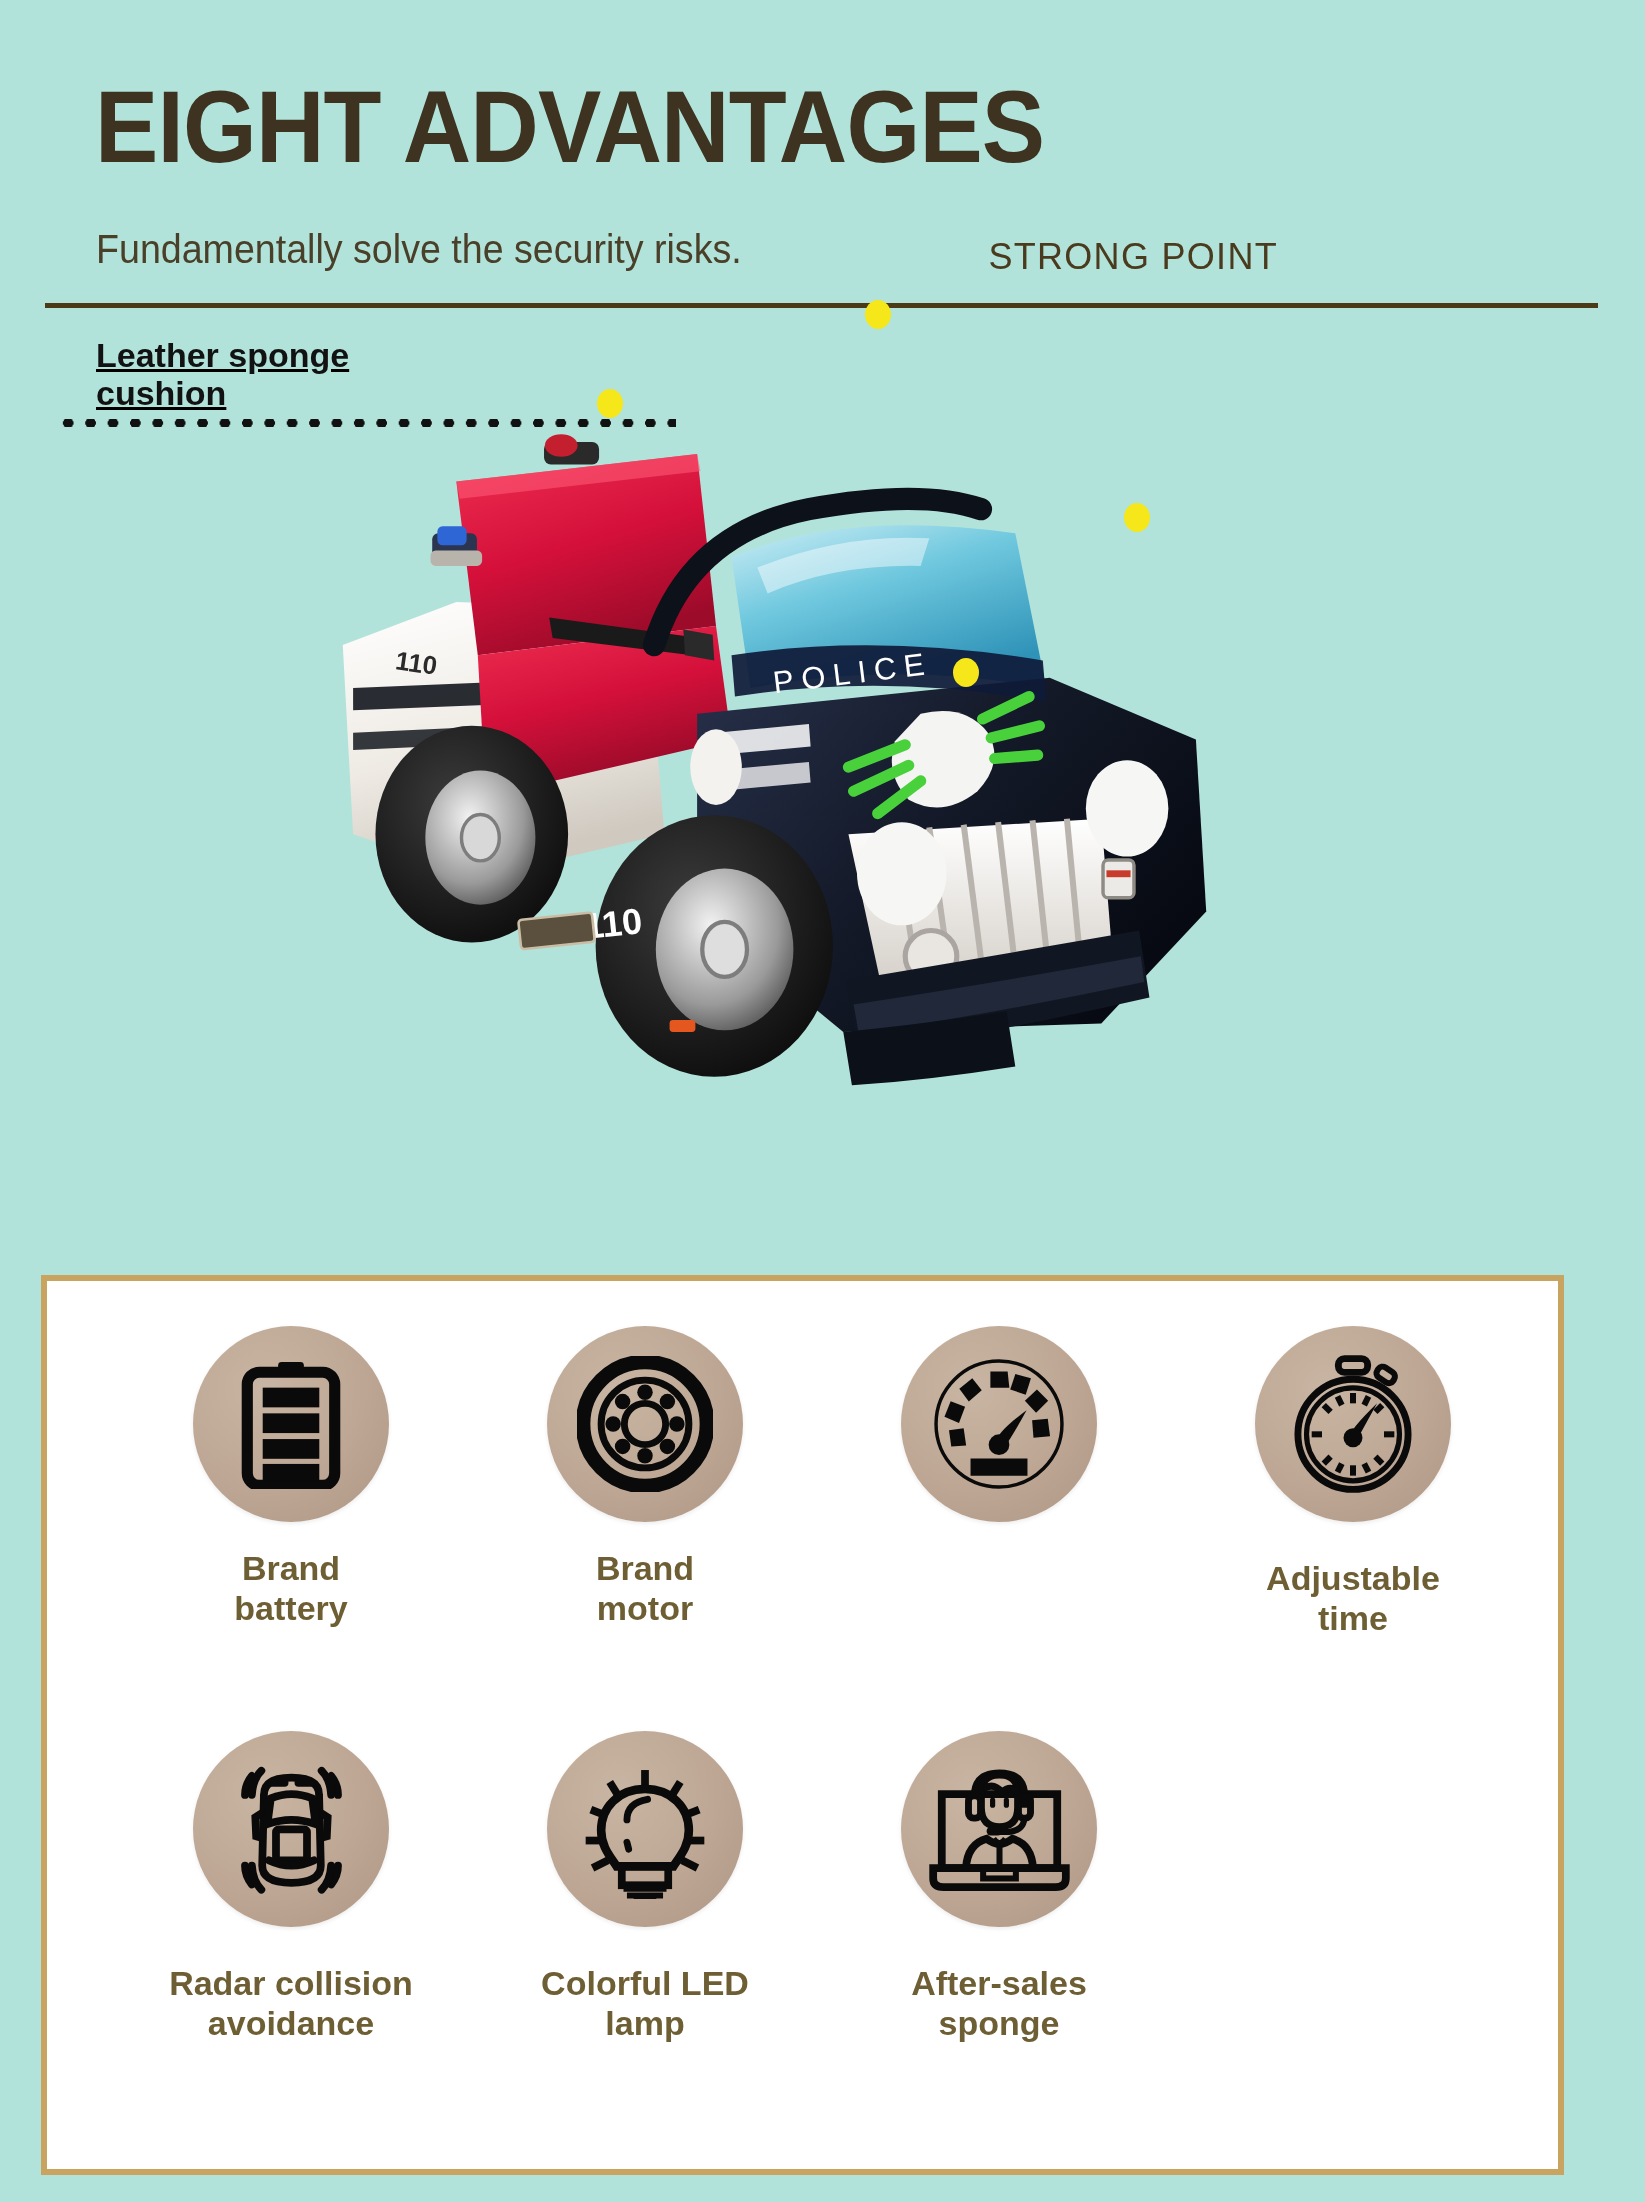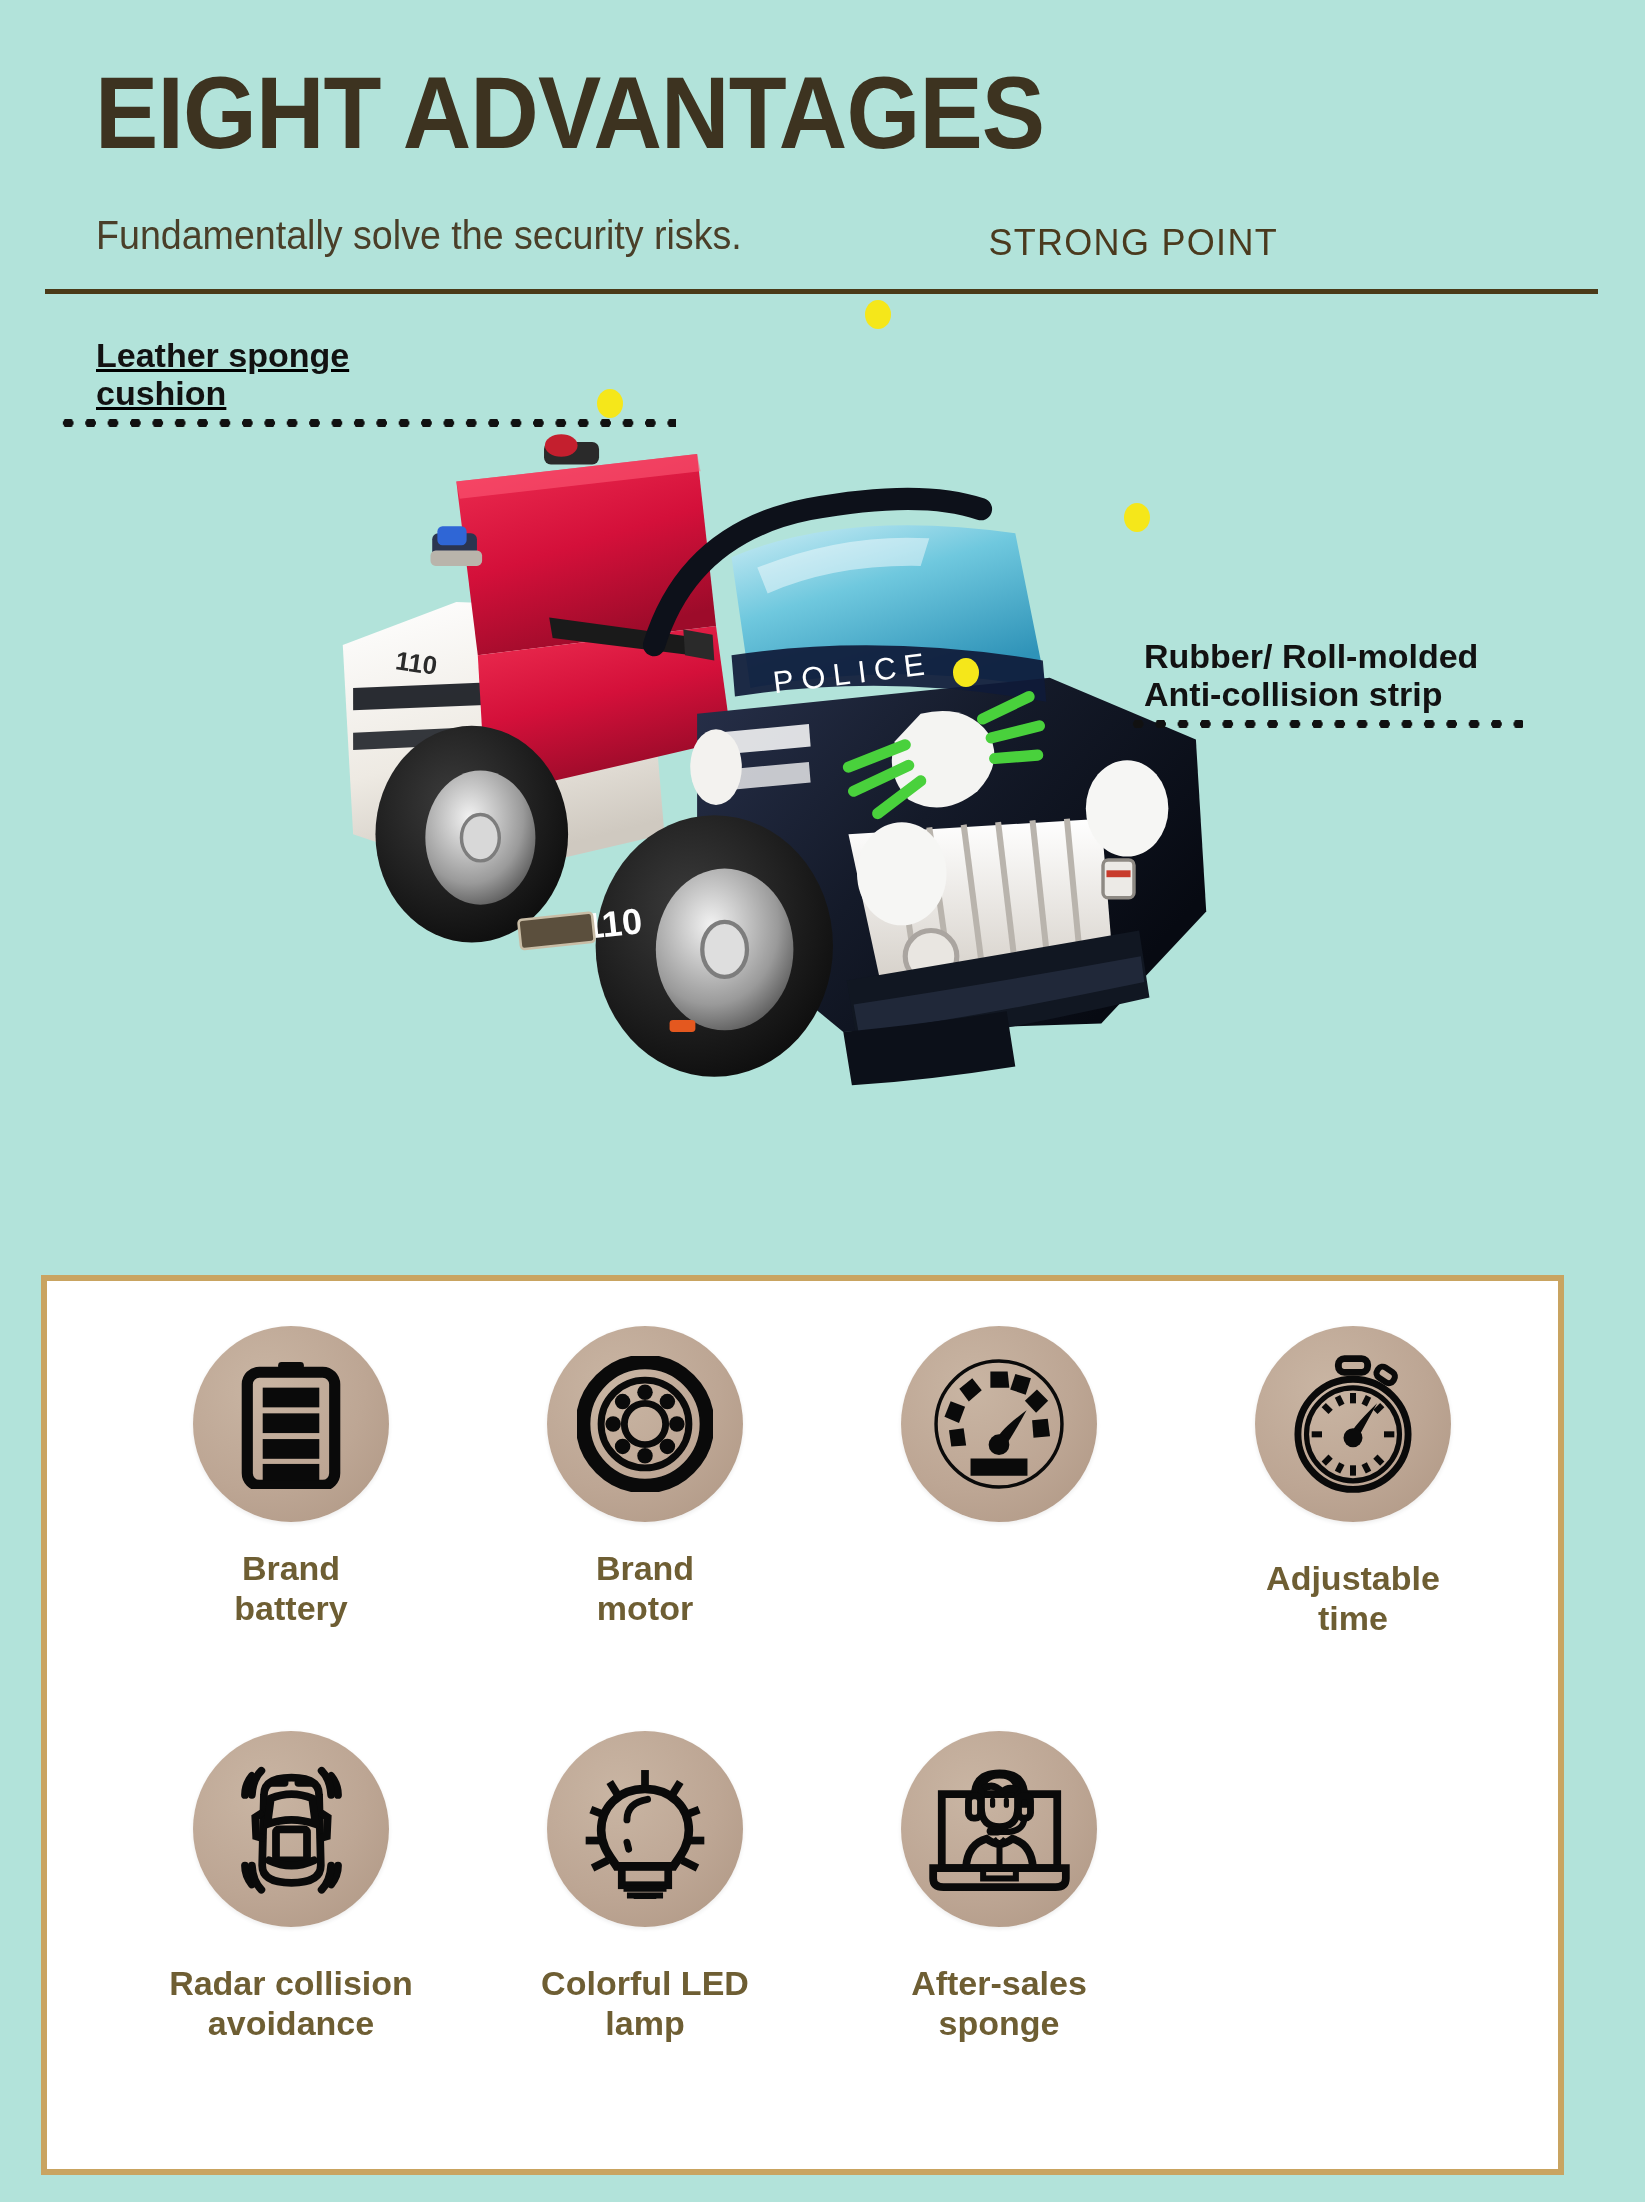--- a/index.html
+++ b/index.html
@@ -4,21 +4,21 @@
 <style>
   html,body{margin:0;padding:0;}
   body{
     width:1645px;height:2203px;
     background:#b2e3da;
     font-family:"Liberation Sans", sans-serif;
     overflow:hidden;
     position:relative;
   }
   
-  #header{position:absolute;left:0;top:0;width:1383px;height:310px;}
+  #header{position:absolute;left:0;top:14px;width:1383px;height:310px;}
   #main-title{
     position:absolute;left:95px;top:62px;
     font-size:102px;font-weight:700;letter-spacing:-0.9px;
     color:#3d3320;line-height:1;
     transform:scaleX(0.93);transform-origin:left top;
     white-space:nowrap;
   }
   #subtitle{
     position:absolute;left:96px;top:213px;
     font-size:40px;font-weight:400;color:#4a3f29;
@@ -274,25 +274,20 @@
 
   <div class="callout" id="c-leather">
     <div class="ctext">Leather sponge</div>
     <div class="ctext">cushion</div>
     <div class="dotline"></div>
   </div>
   <div class="ydot" id="dot-leather"></div>
 
   <div class="ydot" id="dot-radar"></div>
 
-  <div class="callout" id="c-rubber">
-    <div class="ctext">Rubber/ Roll-molded</div>
-    <div class="ctext">Anti-collision strip</div>
-    <div class="dotline"></div>
-  </div>
   <div class="ydot" id="dot-rubber"></div>
 </div>
 
 <div id="features-panel">
   <div class="feature-grid">
 
     <div class="feature">
       <div class="f-circle">
         <svg width="108" height="129" viewBox="0 0 126 150">
           <rect x="48" y="2" width="30" height="14" rx="4" fill="#0a0a0a"></rect>

